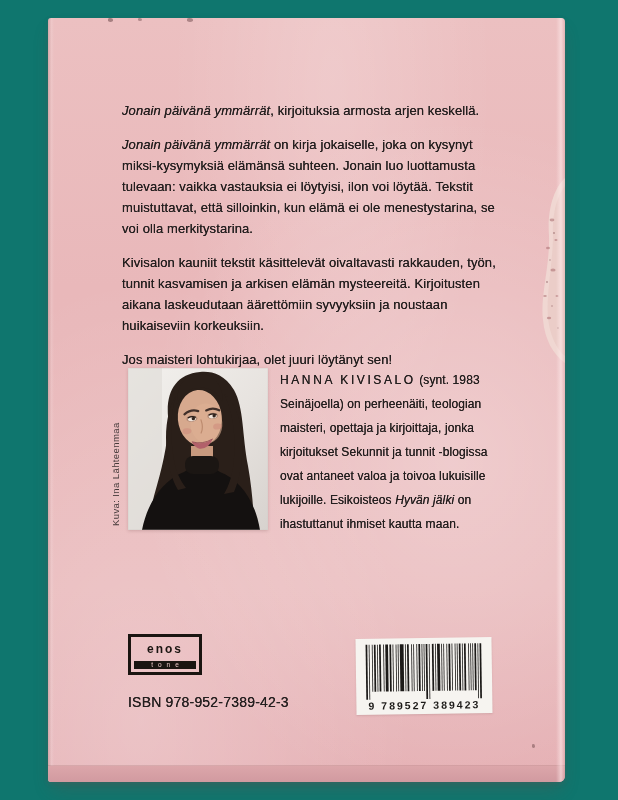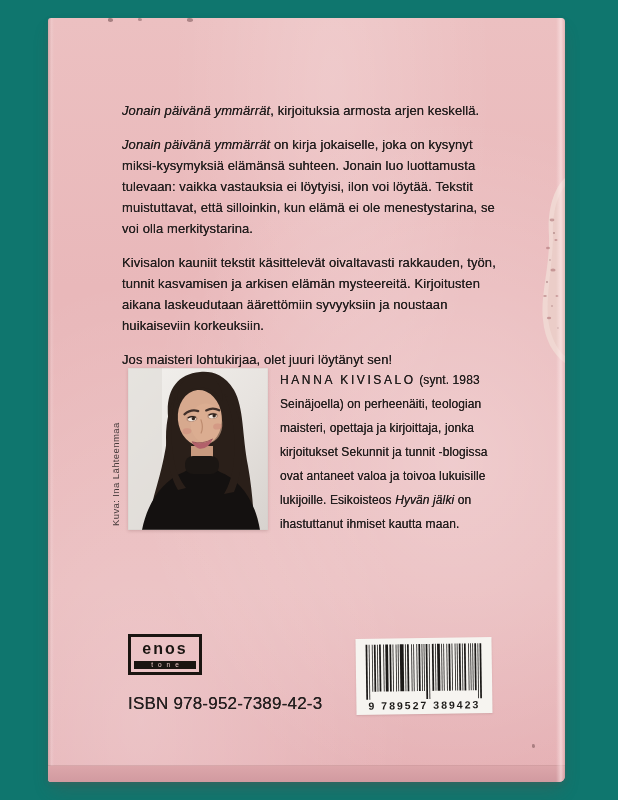--- a/index.html
+++ b/index.html
@@ -35,26 +35,26 @@
   .photo-frame{width:140px;height:162px;flex:0 0 auto;box-shadow:0 1px 3px rgba(120,80,80,.25);}
   .bio{width:226px;font-size:12px;line-height:24px;letter-spacing:.1px;
        text-shadow:0 0 .45px var(--ink,#241f1f);}
   .bio .author-name{letter-spacing:2.6px;}
   .photo-credit{position:absolute;left:62px;top:508px;width:116px;
        transform:rotate(-90deg);transform-origin:0 0;
        font-size:9.5px;letter-spacing:.4px;color:#453a3a;white-space:nowrap;}
   
   .logo{position:absolute;left:80px;top:616px;width:62px;border:3px solid #1a1511;
         padding:2px 3px 3px 3px;text-align:center;}
-  .logo-word{font-weight:bold;font-size:16px;line-height:20px;letter-spacing:2px;
+  .logo-word{font-weight:bold;font-size:12px;line-height:20px;letter-spacing:2px;
         color:#1a1511;transform:scaleY(1.05);}
   .logo-bar{margin-top:2px;background:#1a1511;color:#e9c6c6;font-size:6.5px;line-height:8px;
         letter-spacing:5px;text-indent:5px;}
   
-  .isbn{position:absolute;left:80px;top:676px;font-size:17px;letter-spacing:.2px;
+  .isbn{position:absolute;left:80px;top:676px;font-size:14px;letter-spacing:.2px;
         text-shadow:0 0 .5px var(--ink,#241f1f);}
   .barcode-label{position:absolute;left:308px;top:620px;width:136px;height:76px;
         background:var(--label,#f6f4f0);transform:rotate(-.8deg);
         box-shadow:0 1px 2px rgba(120,80,80,.2);}
   .barcode-label svg{position:absolute;left:7px;top:4px;}
   .barcode-digits{position:absolute;left:0;right:0;bottom:3px;text-align:center;
         font-family:"Liberation Sans",sans-serif;font-weight:bold;font-size:10.5px;
         letter-spacing:2px;color:#1c1a18;white-space:nowrap;}
   .damage{position:absolute;right:0;top:160px;pointer-events:none;}
 </style>

